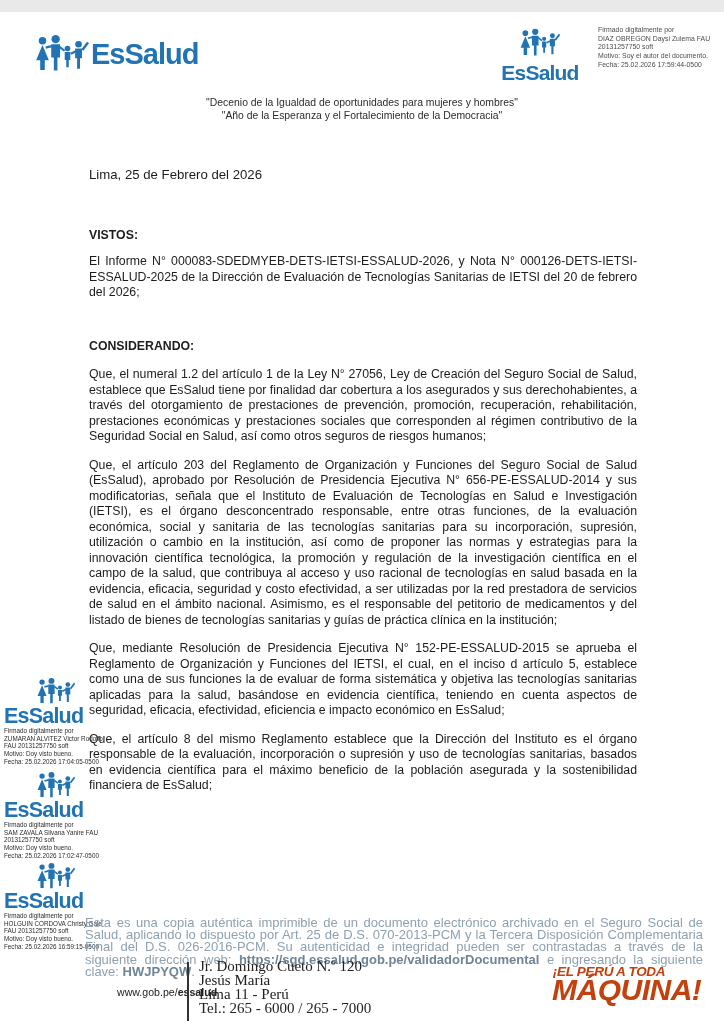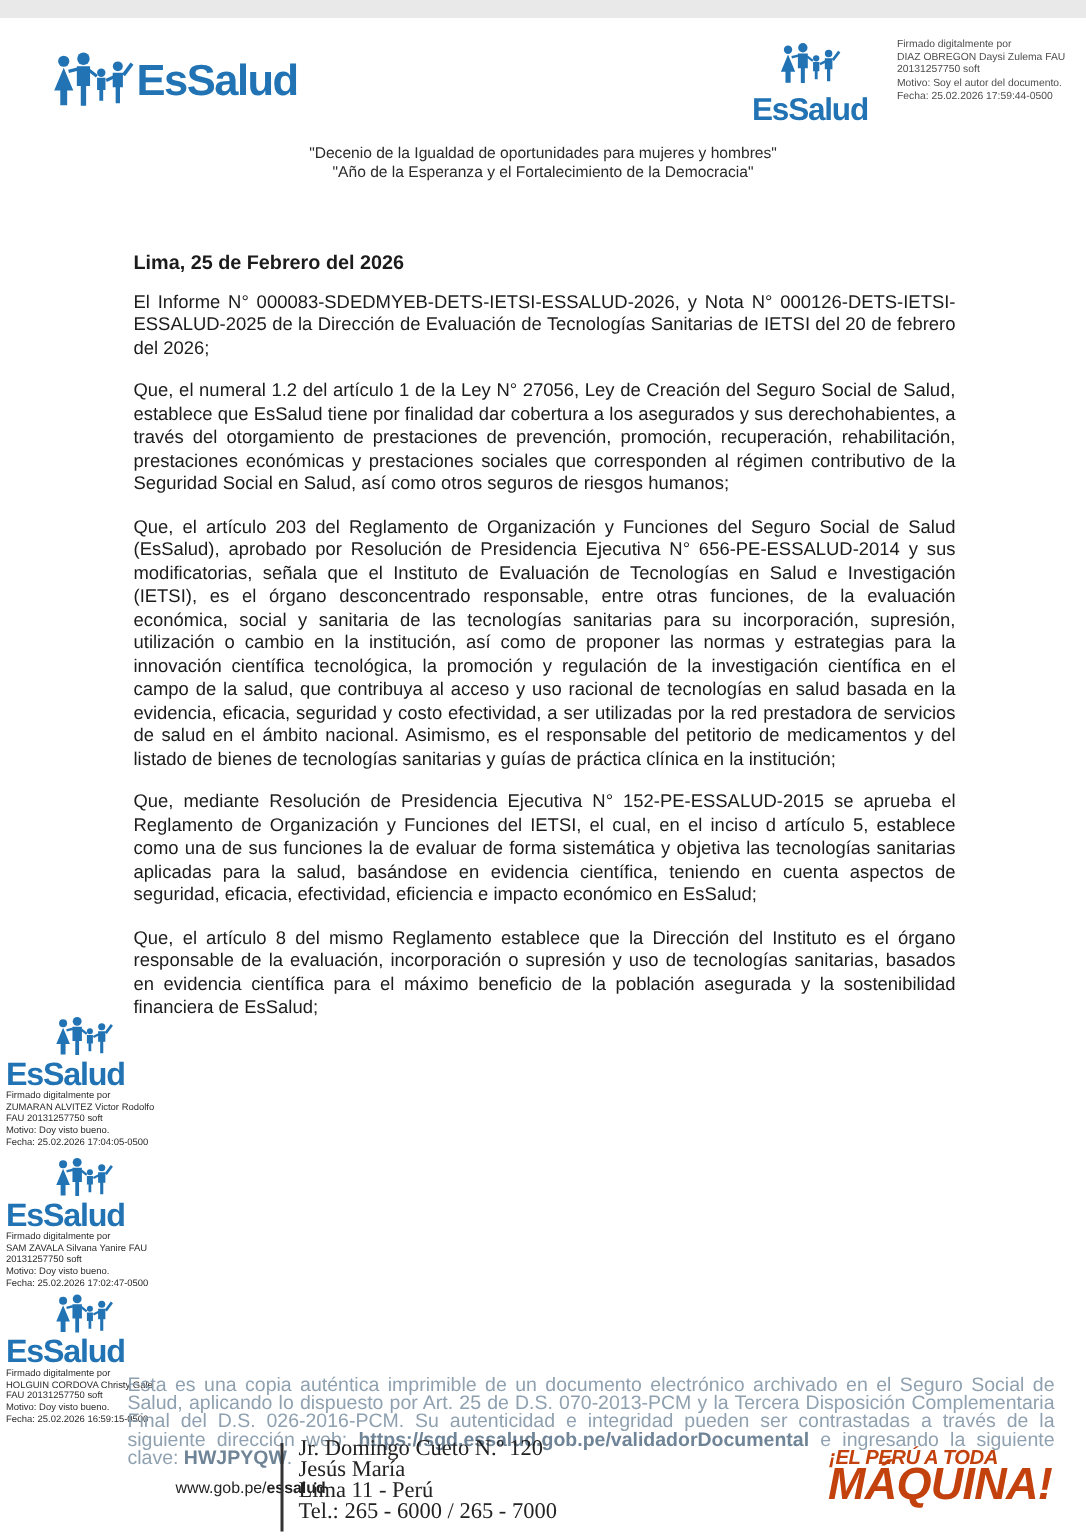--- a/index.html
+++ b/index.html
@@ -23,21 +23,21 @@
   .sig-top { position:absolute; left:598px; top:14px; width:126px;
              font-size:6.9px; line-height:8.7px; color:#4d4d4d; }
 
   .mottos { position:absolute; left:0; top:84px; width:100%; text-align:center;
             font-size:10.4px; line-height:13px; color:#2b2b2b; }
 
   
   .doc { position:absolute; left:89px; top:147px; width:548px;
          font-size:12.3px; line-height:15.5px; text-align:justify; color:#1c1c1c; }
   .doc-title { font-weight:bold; font-size:13.2px; text-align:left; }
-  .doc-date  { font-weight:bold; font-size:13.2px; text-align:left; margin-top:8px; }
+  .doc-date  { font-weight:normal; font-size:13.2px; text-align:left; margin-top:8px; }
   .h-vistos  { font-weight:bold; margin-top:45px; text-align:left; }
   .t-vistos  { margin-top:11px; }
   .h-consid  { font-weight:bold; margin-top:38px; text-align:left; }
   .para { margin-top:13px; }
 
   
   .stamp { position:absolute; left:4px; width:103px; color:#2173B4; }
   .stamp .fam-icon { display:block; margin:0 auto; width:40px; height:29px; }
   .stamp .wordmark { font-size:21.5px; letter-spacing:-0.8px; line-height:20px; text-align:left; }
   .stamp-lines { font-size:6.3px; line-height:7.7px; color:#2b2b2b; margin-top:1px; text-align:left; }
@@ -103,21 +103,23 @@
     <div>Fecha: 25.02.2026 17:59:44-0500</div>
   </div>
 
   <div class="mottos">
     <div>"Decenio de la Igualdad de oportunidades para mujeres y hombres"</div>
     <div>"Año de la Esperanza y el Fortalecimiento de la Democracia"</div>
   </div>
 
   <div class="doc">
     <div class="doc-date">Lima, 25 de Febrero del 2026</div>
+    <div class="h-vistos">VISTOS:</div>
     <div class="t-vistos">El Informe N° 000083-SDEDMYEB-DETS-IETSI-ESSALUD-2026, y Nota N° 000126-DETS-IETSI-ESSALUD-2025 de la Dirección de Evaluación de Tecnologías Sanitarias de IETSI del 20 de febrero del 2026;</div>
+    <div class="h-consid">CONSIDERANDO:</div>
     <div class="para">Que, el numeral 1.2 del artículo 1 de la Ley N° 27056, Ley de Creación del Seguro Social de Salud, establece que EsSalud tiene por finalidad dar cobertura a los asegurados y sus derechohabientes, a través del otorgamiento de prestaciones de prevención, promoción, recuperación, rehabilitación, prestaciones económicas y prestaciones sociales que corresponden al régimen contributivo de la Seguridad Social en Salud, así como otros seguros de riesgos humanos;</div>
     <div class="para">Que, el artículo 203 del Reglamento de Organización y Funciones del Seguro Social de Salud (EsSalud), aprobado por Resolución de Presidencia Ejecutiva N° 656-PE-ESSALUD-2014 y sus modificatorias, señala que el Instituto de Evaluación de Tecnologías en Salud e Investigación (IETSI), es el órgano desconcentrado responsable, entre otras funciones, de la evaluación económica, social y sanitaria de las tecnologías sanitarias para su incorporación, supresión, utilización o cambio en la institución, así como de proponer las normas y estrategias para la innovación científica tecnológica, la promoción y regulación de la investigación científica en el campo de la salud, que contribuya al acceso y uso racional de tecnologías en salud basada en la evidencia, eficacia, seguridad y costo efectividad, a ser utilizadas por la red prestadora de servicios de salud en el ámbito nacional. Asimismo, es el responsable del petitorio de medicamentos y del listado de bienes de tecnologías sanitarias y guías de práctica clínica en la institución;</div>
     <div class="para">Que, mediante Resolución de Presidencia Ejecutiva N° 152-PE-ESSALUD-2015 se aprueba el Reglamento de Organización y Funciones del IETSI, el cual, en el inciso d artículo 5, establece como una de sus funciones la de evaluar de forma sistemática y objetiva las tecnologías sanitarias aplicadas para la salud, basándose en evidencia científica, teniendo en cuenta aspectos de seguridad, eficacia, efectividad, eficiencia e impacto económico en EsSalud;</div>
     <div class="para">Que, el artículo 8 del mismo Reglamento establece que la Dirección del Instituto es el órgano responsable de la evaluación, incorporación o supresión y uso de tecnologías sanitarias, basados en evidencia científica para el máximo beneficio de la población asegurada y la sostenibilidad financiera de EsSalud;</div>
   </div>
 
   <div class="stamp s1">
     <svg class="fam-icon">
         <use href="#fam"></use>
       </svg>

